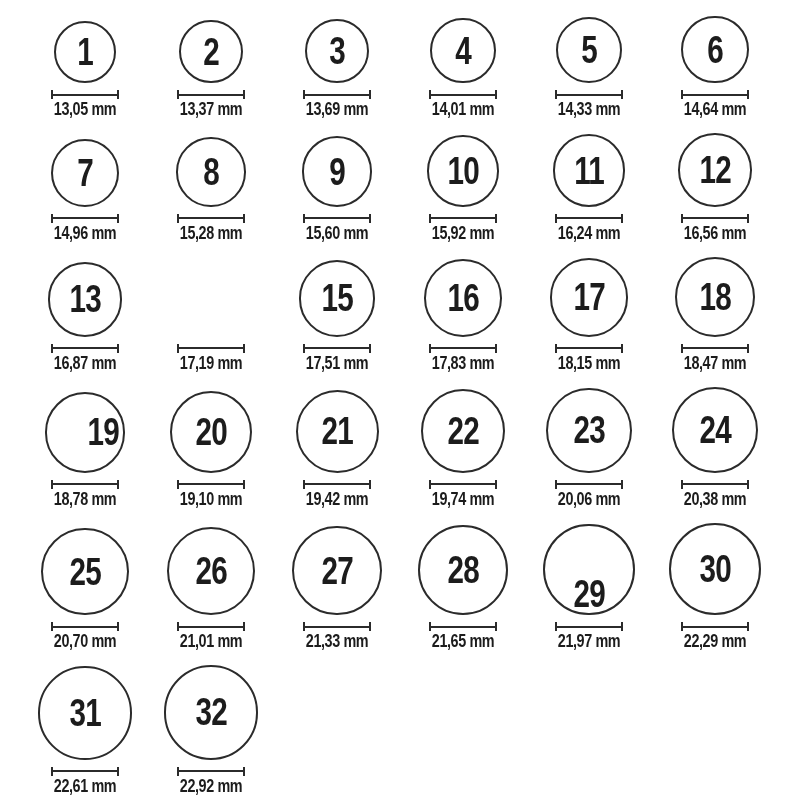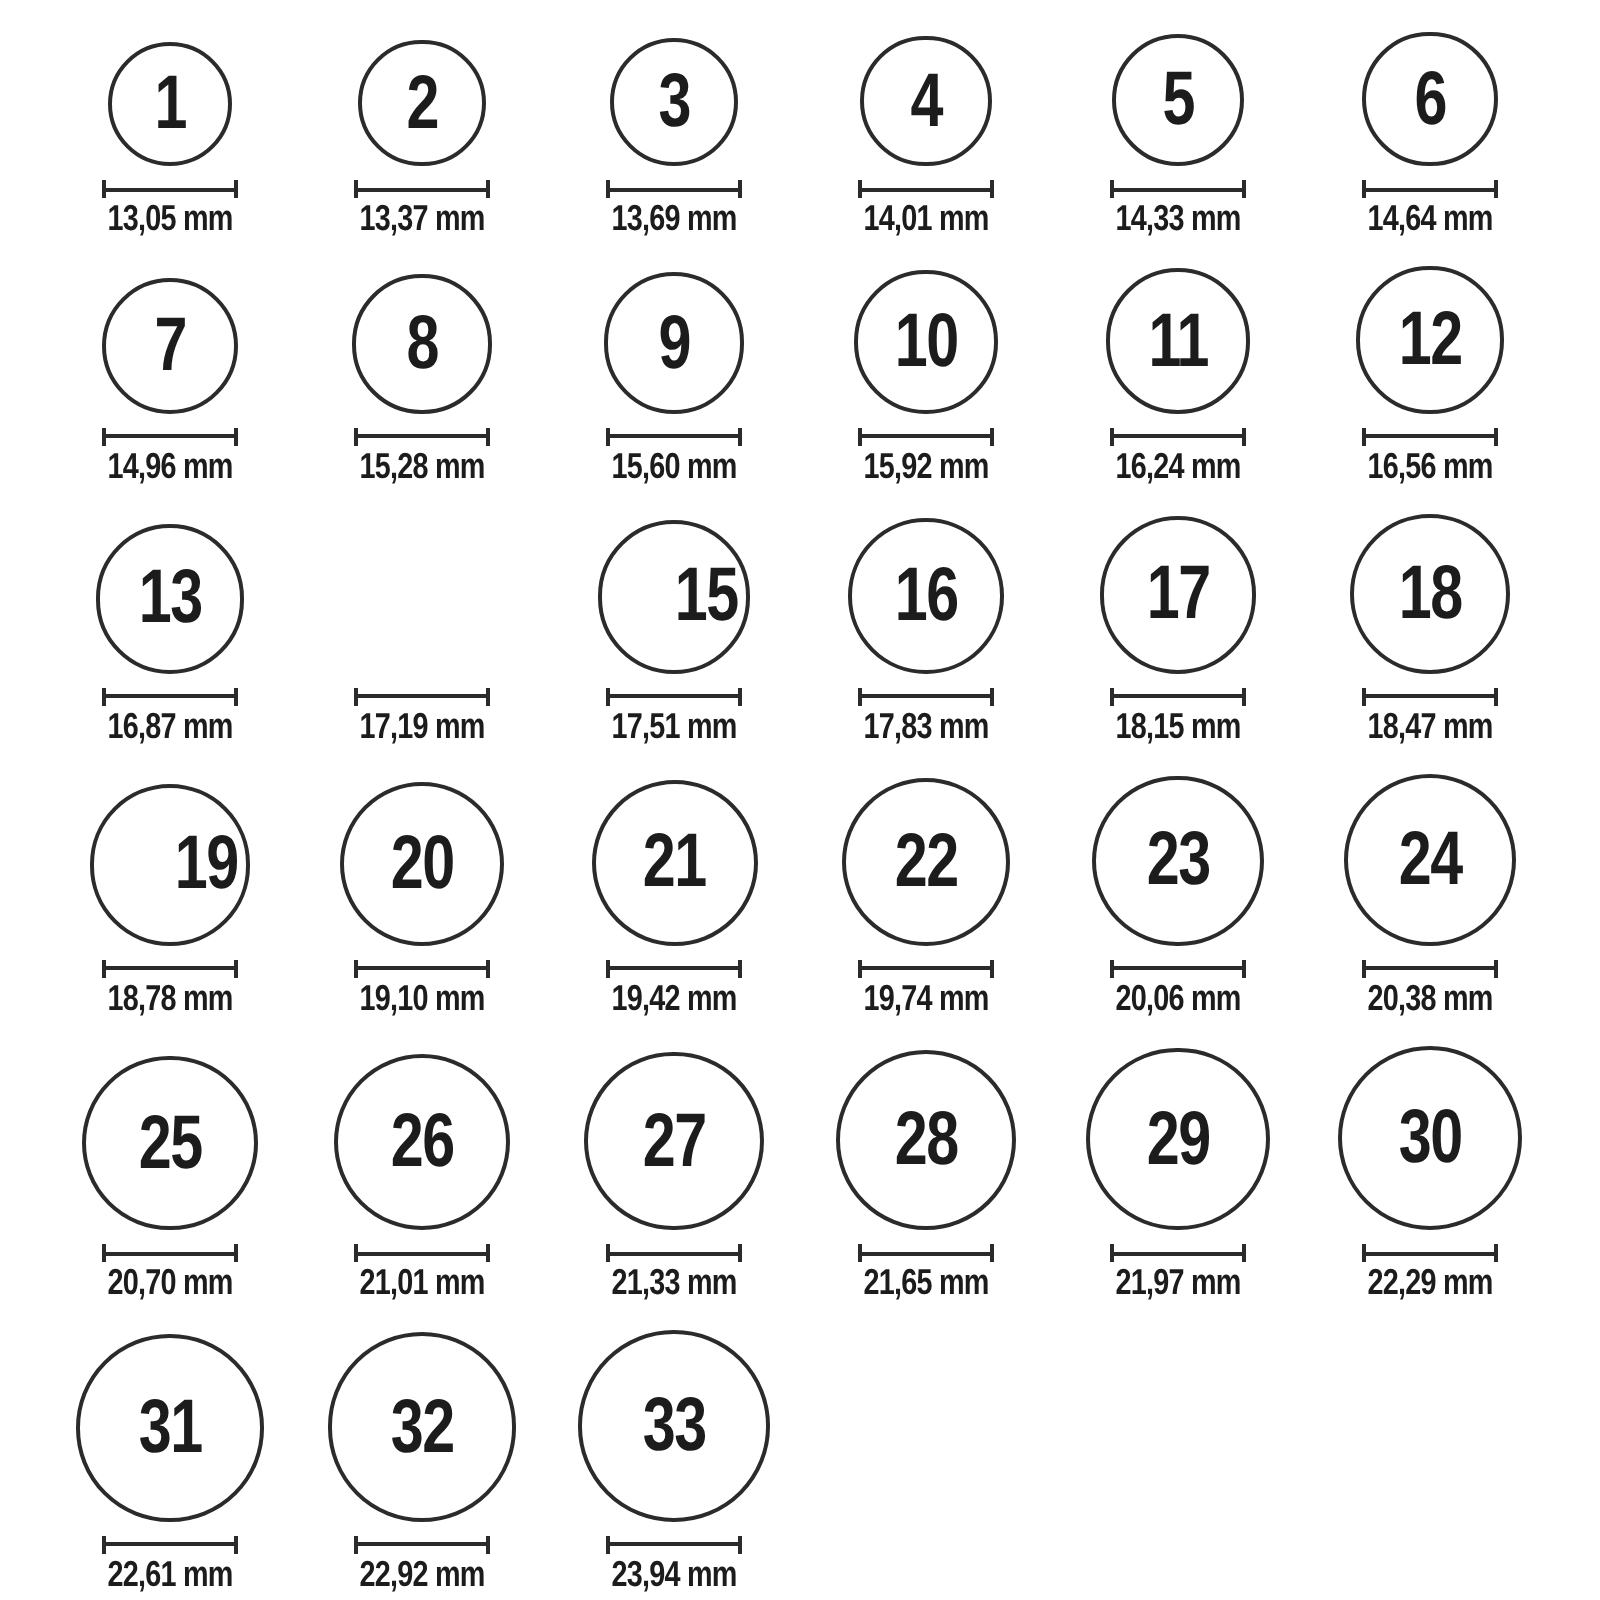--- a/index.html
+++ b/index.html
@@ -182,21 +182,21 @@
       <span class="num">13</span>
     </div>
     <div class="mline"></div>
     <span class="mlabel">16,87 mm</span>
   </div>
         <div class="cell">
     <div class="mline"></div>
     <span class="mlabel">17,19 mm</span>
   </div>
         <div class="cell">
-    <div class="circle" style="width: 76.7px; height: 76.7px; justify-content: flex-end;">
+    <div class="circle" style="width: 76.7px; height: 76.7px;">
       <span class="num">15</span>
     </div>
     <div class="mline"></div>
     <span class="mlabel">17,51 mm</span>
   </div>
         <div class="cell">
     <div class="circle" style="width: 77.75px; height: 77.75px;">
       <span class="num">16</span>
     </div>
     <div class="mline"></div>
@@ -284,21 +284,21 @@
     <span class="mlabel">21,33 mm</span>
   </div>
         <div class="cell">
     <div class="circle" style="width: 90.35px; height: 90.35px;">
       <span class="num">28</span>
     </div>
     <div class="mline"></div>
     <span class="mlabel">21,65 mm</span>
   </div>
         <div class="cell">
-    <div class="circle" style="width: 91.4px; height: 91.4px;">
+    <div class="circle" style="width: 91.4px; height: 91.4px; align-items: flex-end;">
       <span class="num">29</span>
     </div>
     <div class="mline"></div>
     <span class="mlabel">21,97 mm</span>
   </div>
         <div class="cell">
     <div class="circle" style="width: 92.45px; height: 92.45px;">
       <span class="num">30</span>
     </div>
     <div class="mline"></div>
@@ -312,23 +312,16 @@
     </div>
     <div class="mline"></div>
     <span class="mlabel">22,61 mm</span>
   </div>
         <div class="cell">
     <div class="circle" style="width: 94.55px; height: 94.55px;">
       <span class="num">32</span>
     </div>
     <div class="mline"></div>
     <span class="mlabel">22,92 mm</span>
-  </div>
-        <div class="cell">
-    <div class="circle" style="width: 95.6px; height: 95.6px;">
-      <span class="num">33</span>
-    </div>
-    <div class="mline"></div>
-    <span class="mlabel">23,94 mm</span>
   </div>
       </div>
     </div>
 </div>
 
 </body></html>

